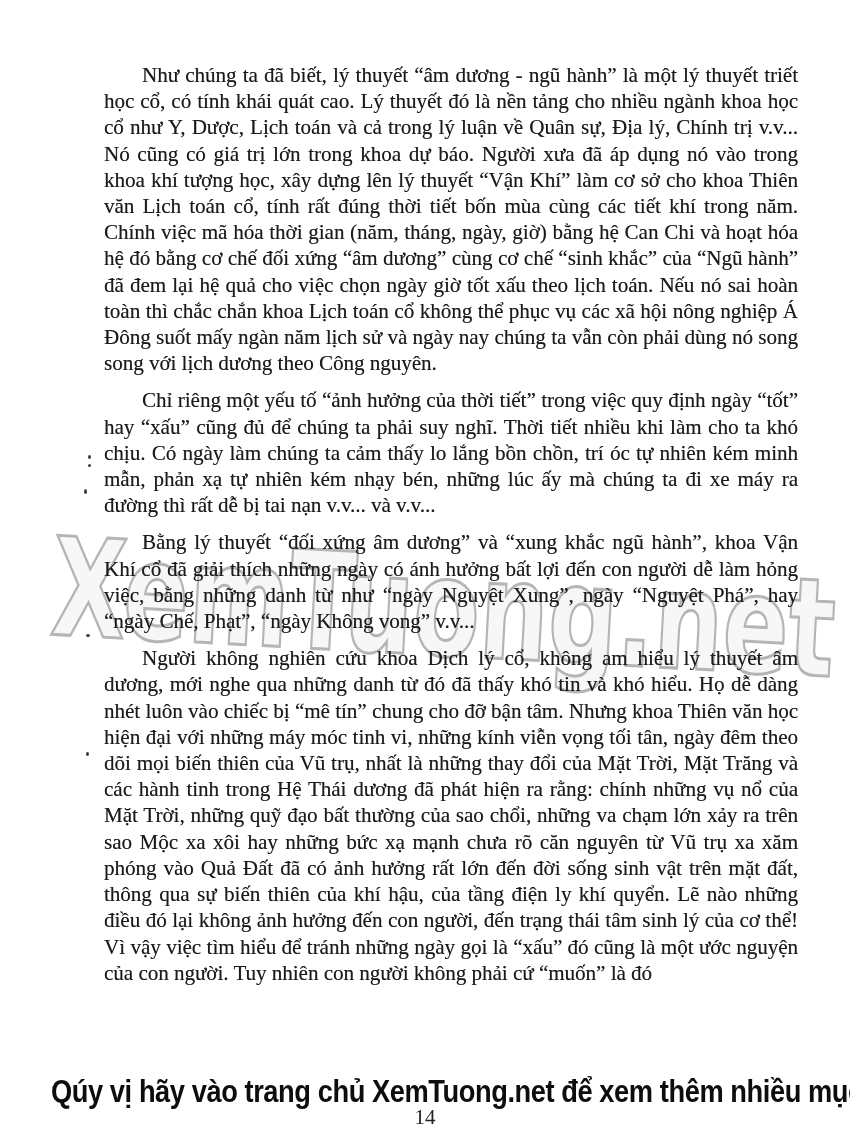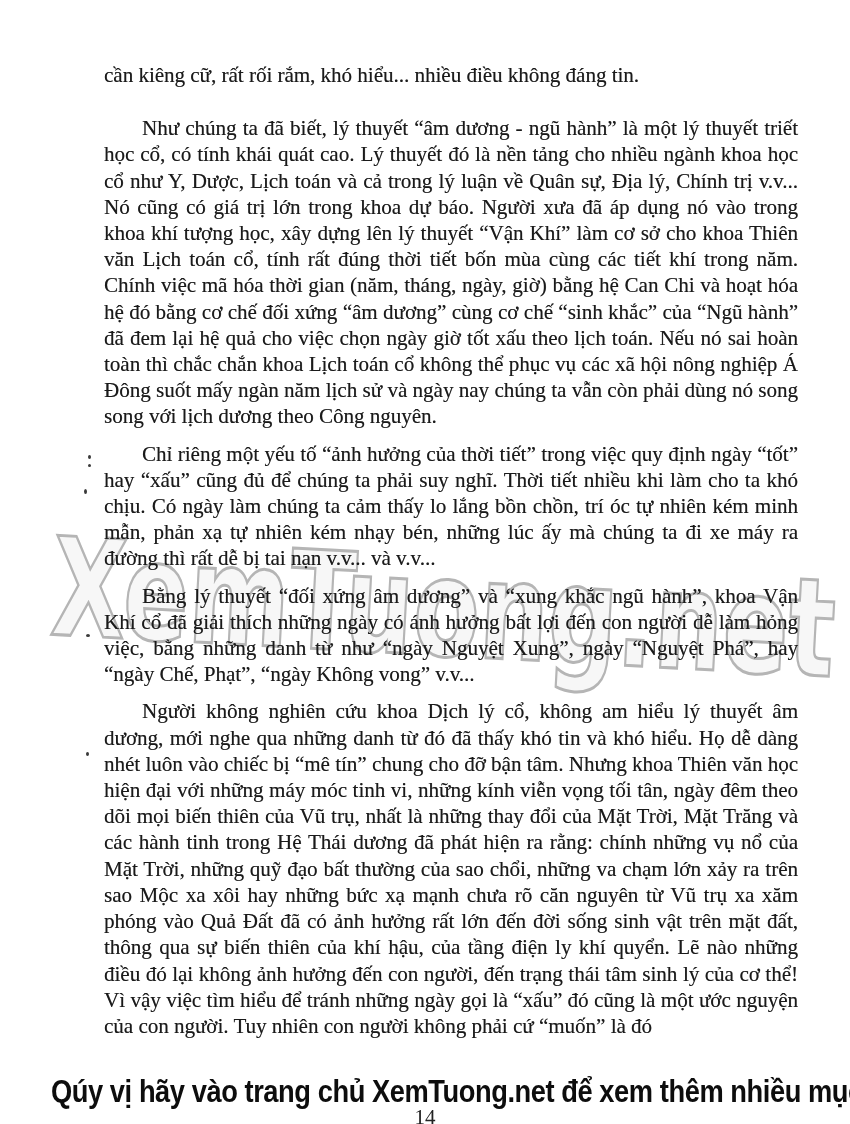--- a/index.html
+++ b/index.html
@@ -93,21 +93,20 @@
 
 <div class="page">
 
   <div class="watermark-wrap">
     <svg width="796" height="210" viewBox="0 0 796 210">
       <text x="4" y="152" textLength="784" lengthAdjust="spacingAndGlyphs" font-family="DejaVu Sans, sans-serif" font-weight="bold" font-size="136" fill="rgba(238,238,238,0.45)" stroke="#b5b5b5" stroke-width="3">XemTuong.net</text>
     </svg>
   </div>
 
   <div class="text-block" ,="">
-    <p class="after-gap-large">cần kiêng cữ, rất rối rắm, khó hiểu... nhiều điều không đáng tin.</p>
     <p class="indent">Như chúng ta đã biết, lý thuyết “âm dương - ngũ hành” là một lý thuyết triết học cổ, có tính khái quát cao. Lý thuyết đó là nền tảng cho nhiều ngành khoa học cổ như Y, Dược, Lịch toán và cả trong lý luận về Quân sự, Địa lý, Chính trị v.v... Nó cũng có giá trị lớn trong khoa dự báo. Người xưa đã áp dụng nó vào trong khoa khí tượng học, xây dựng lên lý thuyết “Vận Khí” làm cơ sở cho khoa Thiên văn Lịch toán cổ, tính rất đúng thời tiết bốn mùa cùng các tiết khí trong năm. Chính việc mã hóa thời gian (năm, tháng, ngày, giờ) bằng hệ Can Chi và hoạt hóa hệ đó bằng cơ chế đối xứng “âm dương” cùng cơ chế “sinh khắc” của “Ngũ hành” đã đem lại hệ quả cho việc chọn ngày giờ tốt xấu theo lịch toán. Nếu nó sai hoàn toàn thì chắc chắn khoa Lịch toán cổ không thể phục vụ các xã hội nông nghiệp Á Đông suốt mấy ngàn năm lịch sử và ngày nay chúng ta vẫn còn phải dùng nó song song với lịch dương theo Công nguyên.</p>
     <p class="indent">Chỉ riêng một yếu tố “ảnh hưởng của thời tiết” trong việc quy định ngày “tốt” hay “xấu” cũng đủ để chúng ta phải suy nghĩ. Thời tiết nhiều khi làm cho ta khó chịu. Có ngày làm chúng ta cảm thấy lo lắng bồn chồn, trí óc tự nhiên kém minh mẫn, phản xạ tự nhiên kém nhạy bén, những lúc ấy mà chúng ta đi xe máy ra đường thì rất dễ bị tai nạn v.v... và v.v...</p>
     <p class="indent">Bằng lý thuyết “đối xứng âm dương” và “xung khắc ngũ hành”, khoa Vận Khí cổ đã giải thích những ngày có ánh hưởng bất lợi đến con người dễ làm hỏng việc, bằng những danh từ như “ngày Nguyệt Xung”, ngày “Nguyệt Phá”, hay “ngày Chế, Phạt”, “ngày Không vong” v.v...</p>
     <p class="indent">Người không nghiên cứu khoa Dịch lý cổ, không am hiểu lý thuyết âm dương, mới nghe qua những danh từ đó đã thấy khó tin và khó hiểu. Họ dễ dàng nhét luôn vào chiếc bị “mê tín” chung cho đỡ bận tâm. Nhưng khoa Thiên văn học hiện đại với những máy móc tinh vi, những kính viễn vọng tối tân, ngày đêm theo dõi mọi biến thiên của Vũ trụ, nhất là những thay đổi của Mặt Trời, Mặt Trăng và các hành tinh trong Hệ Thái dương đã phát hiện ra rằng: chính những vụ nổ của Mặt Trời, những quỹ đạo bất thường của sao chổi, những va chạm lớn xảy ra trên sao Mộc xa xôi hay những bức xạ mạnh chưa rõ căn nguyên từ Vũ trụ xa xăm phóng vào Quả Đất đã có ảnh hưởng rất lớn đến đời sống sinh vật trên mặt đất, thông qua sự biến thiên của khí hậu, của tầng điện ly khí quyển. Lẽ nào những điều đó lại không ảnh hưởng đến con người, đến trạng thái tâm sinh lý của cơ thể! Vì vậy việc tìm hiểu để tránh những ngày gọi là “xấu” đó cũng là một ước nguyện của con người. Tuy nhiên con người không phải cứ “muốn” là đó</p>
   </div>
 
   <div class="speck s1"></div>
   <div class="speck s2"></div>
   <div class="speck s3"></div>
   <div class="speck s4"></div>

